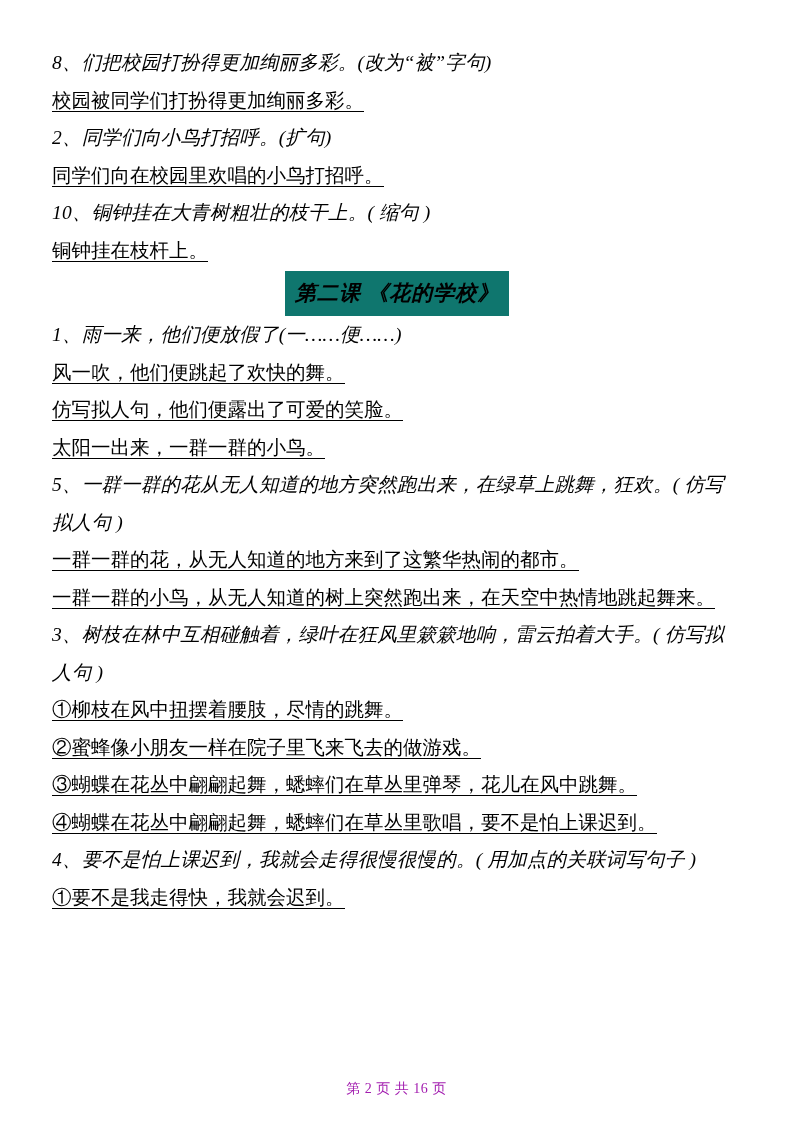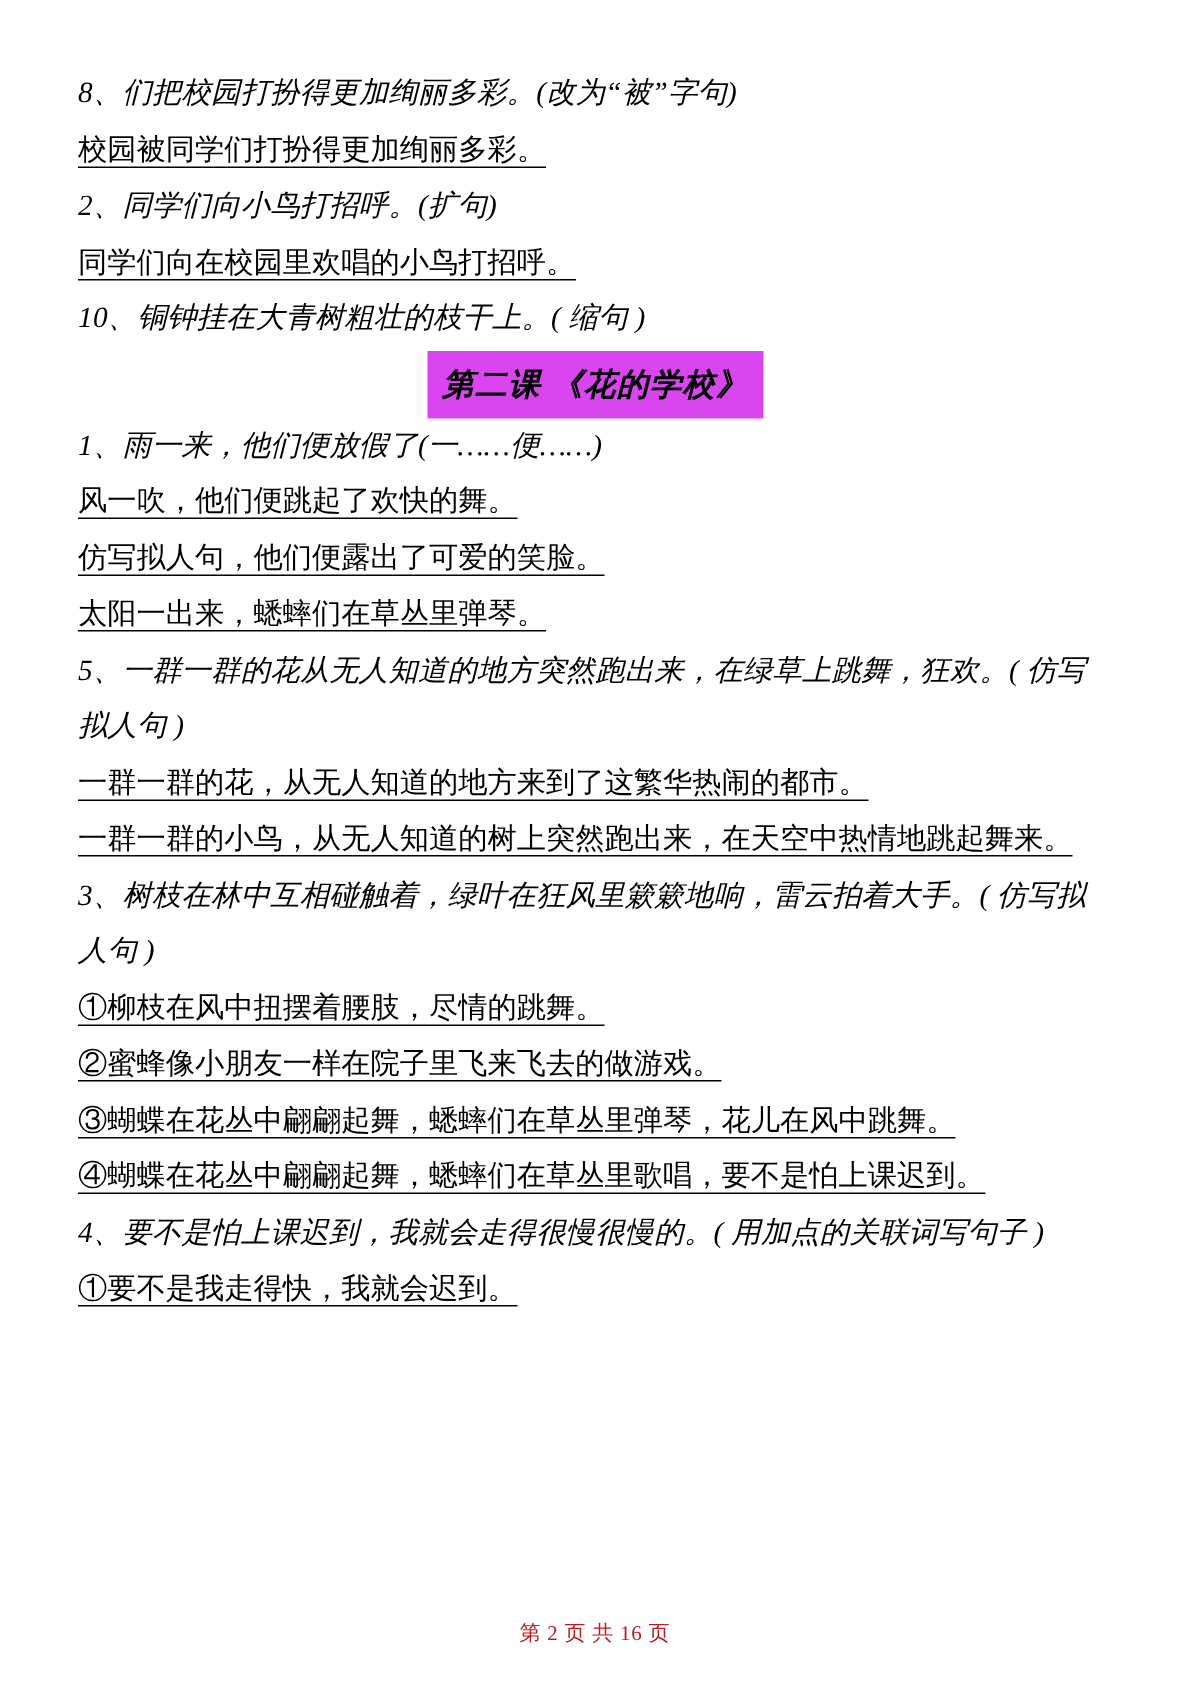--- a/index.html
+++ b/index.html
@@ -45,68 +45,69 @@
     text-align: center;
     -webkit-box-decoration-break: clone;
   }
   .heading-row {
     text-align: center;
     line-height: 40px;
     margin: 2px 0 0 0;
   }
   .heading {
     display: inline-block;
-    background: #d946ef;
+    background: #0f766e;
     font-size: 21px;
     font-weight: bold;
     font-style: italic;
     padding: 2px 10px 3px 10px;
     letter-spacing: 1px;
     font-family: "Liberation Serif", serif;
   }
   .footer {
     position: absolute;
     left: 0;
     right: 0;
     bottom: 24px;
     text-align: center;
     font-size: 14px;
     font-family: "Liberation Serif", serif;
-    color: #b91c1c;
+    color: #a21caf;
     letter-spacing: 0.5px;
   }
 </style>
 </head>
 <body>
 
 <div class="page">
   <div class="doc-body">
 
     <div class="line q">8、们把校园打扮得更加绚丽多彩。(改为“被”字句)</div>
 
     <div class="ans-wrap multi"><span class="u">校园被同学们打扮得更加绚丽多彩。</span></div>
 
     <div class="line q">2、同学们向小鸟打招呼。(扩句)</div>
 
     <div class="ans-wrap multi"><span class="u">同学们向在校园里欢唱的小鸟打招呼。</span></div>
 
     <div class="line q">10、铜钟挂在大青树粗壮的枝干上。( 缩句 )</div>
 
+    <div class="ans-wrap multi"><span class="u">铜钟挂在枝杆上。</span></div>
 
     <div class="heading-row">
       <span class="heading">第二课 《花的学校》</span>
     </div>
 
     <div class="line q">1、雨一来，他们便放假了(一……便……)</div>
 
     <div class="ans-wrap multi"><span class="u">风一吹，他们便跳起了欢快的舞。</span></div>
 
     <div class="ans-wrap multi"><span class="u">仿写拟人句，他们便露出了可爱的笑脸。</span></div>
 
-    <div class="ans-wrap multi"><span class="u">太阳一出来，蟋蟀们在草丛里弹琴。</span></div>
+    <div class="ans-wrap multi"><span class="u">太阳一出来，一群一群的小鸟。</span></div>
 
     <div class="line q">5、一群一群的花从无人知道的地方突然跑出来，在绿草上跳舞，狂欢。( 仿写拟人句 )</div>
 
     <div class="ans-wrap multi"><span class="u">一群一群的花，从无人知道的地方来到了这繁华热闹的都市。</span></div>
 
     <div class="ans-wrap multi"><span class="u">一群一群的小鸟，从无人知道的树上突然跑出来，在天空中热情地跳起舞来。</span></div>
 
     <div class="line q">3、树枝在林中互相碰触着，绿叶在狂风里簌簌地响，雷云拍着大手。( 仿写拟人句 )</div>
 
     <div class="ans-wrap multi"><span class="u">①柳枝在风中扭摆着腰肢，尽情的跳舞。</span></div>

